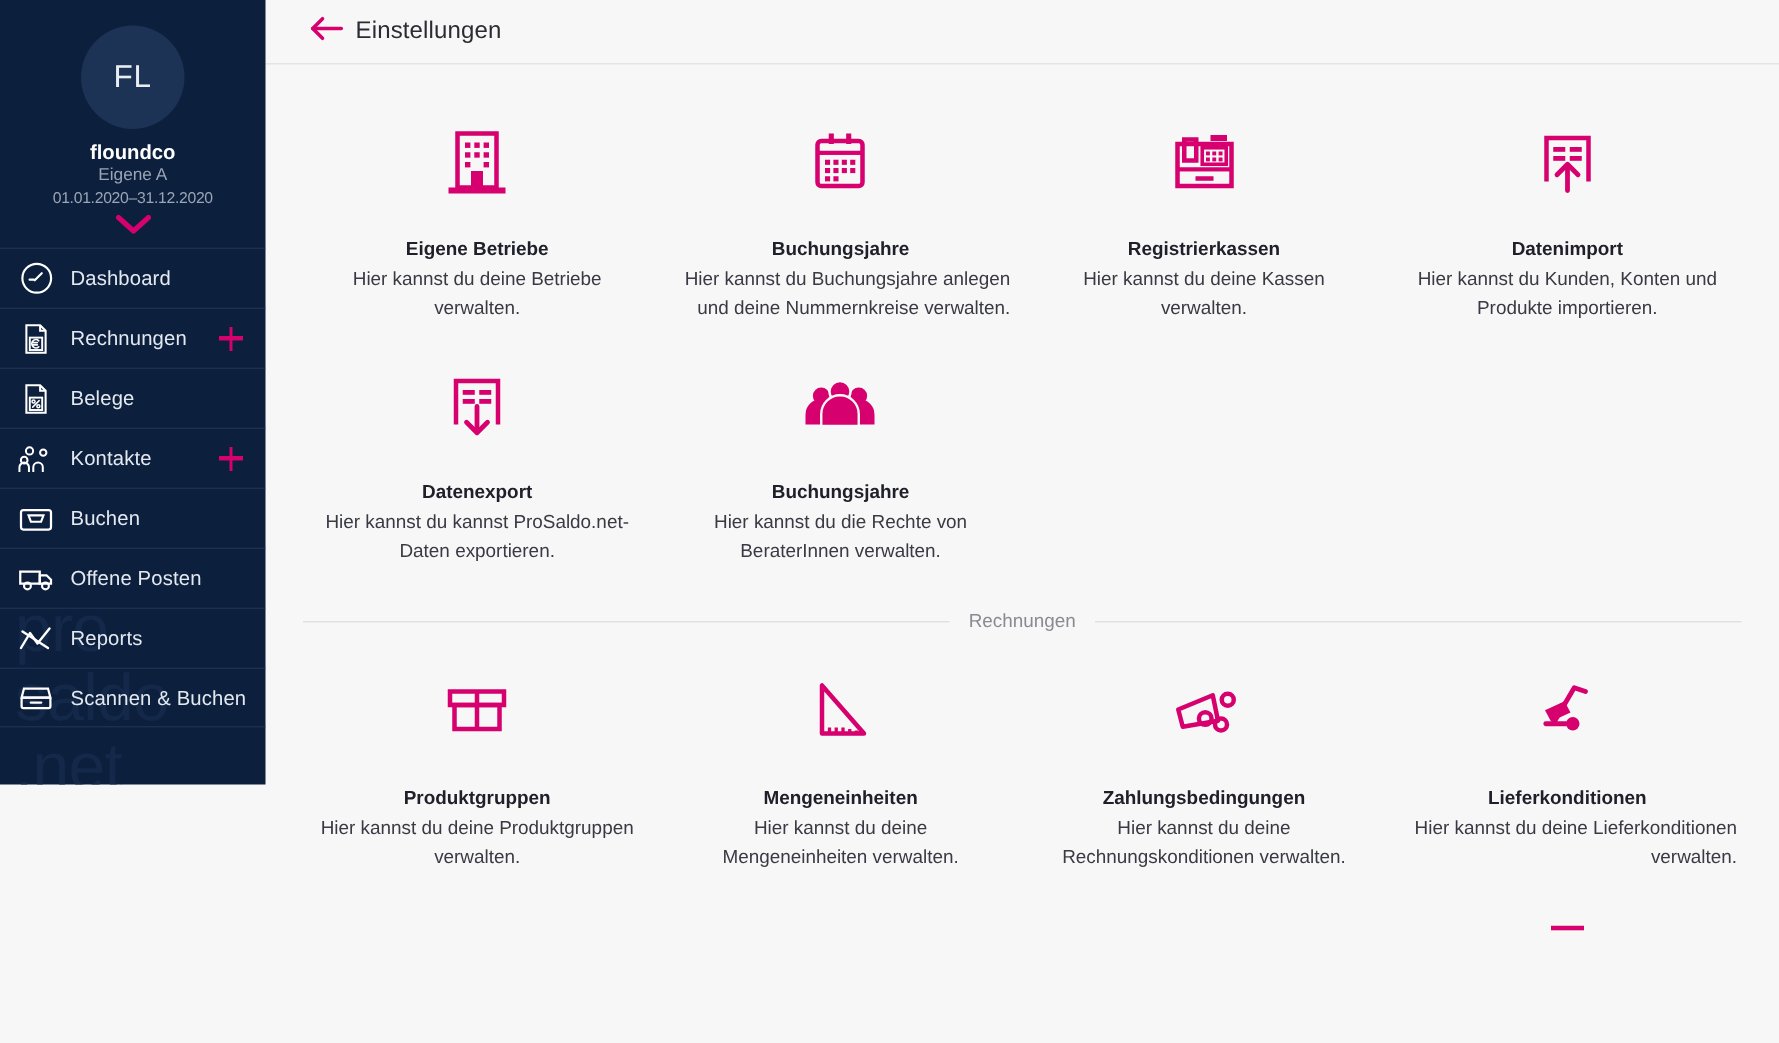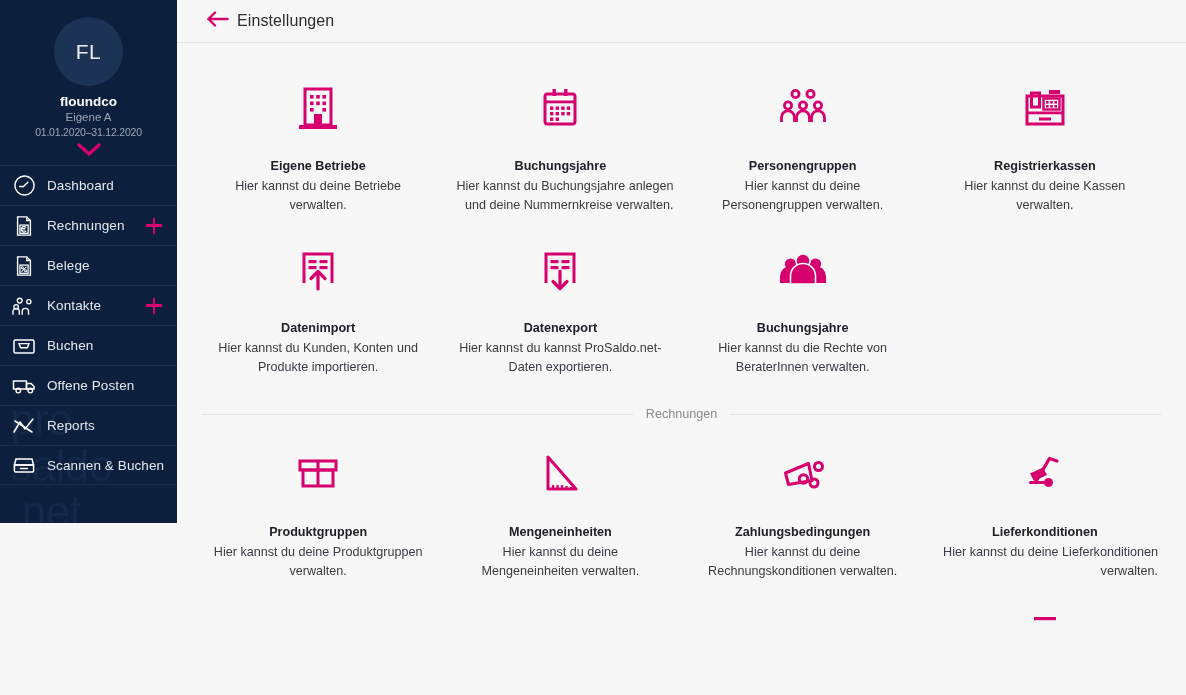--- a/index.html
+++ b/index.html
@@ -320,36 +320,20 @@
               <rect x="23.2" y="27" width="3.4" height="3.4" fill="#d6006e"></rect>
               <rect x="28.8" y="27" width="3.4" height="3.4" fill="#d6006e"></rect>
               <rect x="12" y="32.5" width="3.4" height="3.4" fill="#d6006e"></rect>
               <rect x="17.6" y="32.5" width="3.4" height="3.4" fill="#d6006e"></rect>
             </svg>
           </div>
           <div class="card-title">Buchungsjahre</div>
           <div class="card-desc">Hier kannst du Buchungsjahre anlegen und deine Nummernkreise verwalten.</div>
         </div>
 
-        <div class="card">
-          <div class="card-ico">
-            <svg width="52" height="48" viewBox="0 0 52 48">
-              <circle cx="18.5" cy="9" r="3.6" fill="none" stroke="#d6006e" stroke-width="2.8"></circle>
-              <circle cx="33.5" cy="9" r="3.6" fill="none" stroke="#d6006e" stroke-width="2.8"></circle>
-              <circle cx="11" cy="20.5" r="3.6" fill="none" stroke="#d6006e" stroke-width="2.8"></circle>
-              <circle cx="26" cy="20.5" r="3.6" fill="none" stroke="#d6006e" stroke-width="2.8"></circle>
-              <circle cx="41" cy="20.5" r="3.6" fill="none" stroke="#d6006e" stroke-width="2.8"></circle>
-              <path d="M4.5 37 v-4.6 a6.5 6.5 0 0 1 13 0 V37" fill="none" stroke="#d6006e" stroke-width="2.8"></path>
-              <path d="M19.5 37 v-4.6 a6.5 6.5 0 0 1 13 0 V37" fill="none" stroke="#d6006e" stroke-width="2.8"></path>
-              <path d="M34.5 37 v-4.6 a6.5 6.5 0 0 1 13 0 V37" fill="none" stroke="#d6006e" stroke-width="2.8"></path>
-            </svg>
-          </div>
-          <div class="card-title">Personengruppen</div>
-          <div class="card-desc">Hier kannst du deine Personengruppen verwalten.</div>
-        </div>
 
         <div class="card">
           <div class="card-ico">
             <svg width="50" height="48" viewBox="0 0 50 48">
               <rect x="29" y="5" width="11" height="4" fill="#d6006e"></rect>
               <rect x="7" y="11" width="36" height="28" fill="none" stroke="#d6006e" stroke-width="3"></rect>
               <rect x="11.5" y="8" width="8" height="14" fill="none" stroke="#d6006e" stroke-width="3"></rect>
               <rect x="23.5" y="13.5" width="16" height="11" fill="none" stroke="#d6006e" stroke-width="2.4"></rect>
               <rect x="26" y="16" width="2.6" height="2.6" fill="#d6006e"></rect>
               <rect x="30.2" y="16" width="2.6" height="2.6" fill="#d6006e"></rect>

